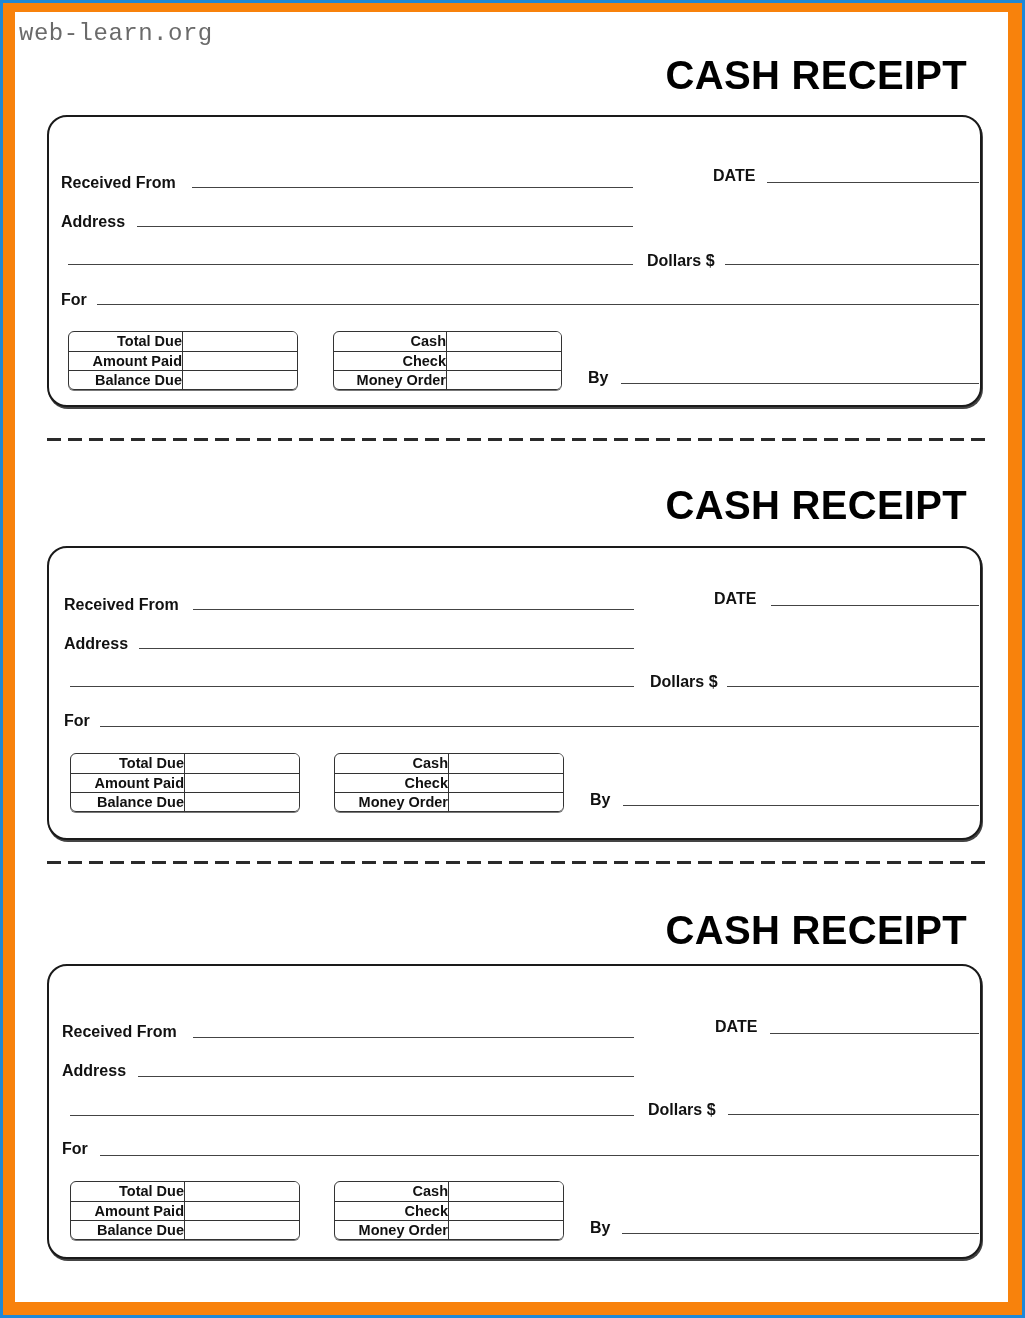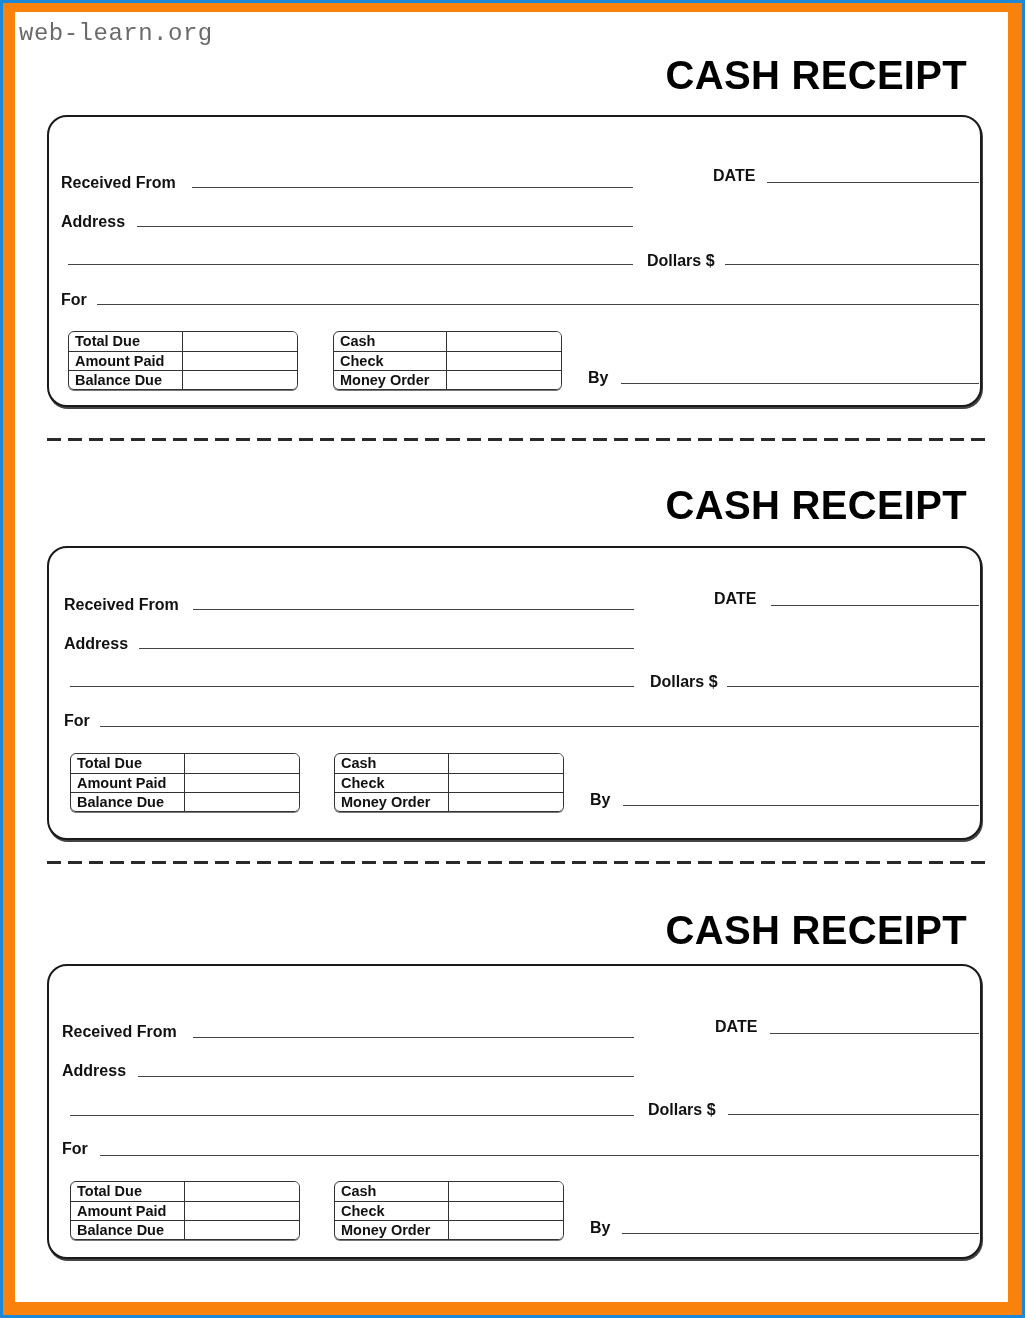--- a/index.html
+++ b/index.html
@@ -30,20 +30,21 @@
     position: absolute; left: 47px; width: 931px; border: 2px solid #1a1a1a;
     border-radius: 20px; box-shadow: 1px 2px 0 #444;
     background: #fff;
   }
   .lbl { position: absolute; font-weight: bold; font-size: 16px; color: #111; white-space: nowrap; }
   .line { position: absolute; height: 0; border-top: 1.5px solid #444; }
   .mini {
     position: absolute; border: 1.5px solid #333; border-radius: 6px;
     display: grid; grid-template-rows: repeat(3, 19px); overflow: hidden;
     box-shadow: 0 1px 0 #777;
+    text-align: right;
   }
   .mini .row { display: grid; border-top: 1.5px solid #333; }
   .mini .row:first-child { border-top: none; }
   .mini .cell-l {
     font-weight: bold; font-size: 14.5px; color: #111; padding-left: 6px;
     line-height: 19px; border-right: 1.5px solid #333; white-space: nowrap;
   }
   .mini .cell-r { background: #fff; }
   .dash {
     position: absolute; left: 47px; width: 938px; height: 3px;

